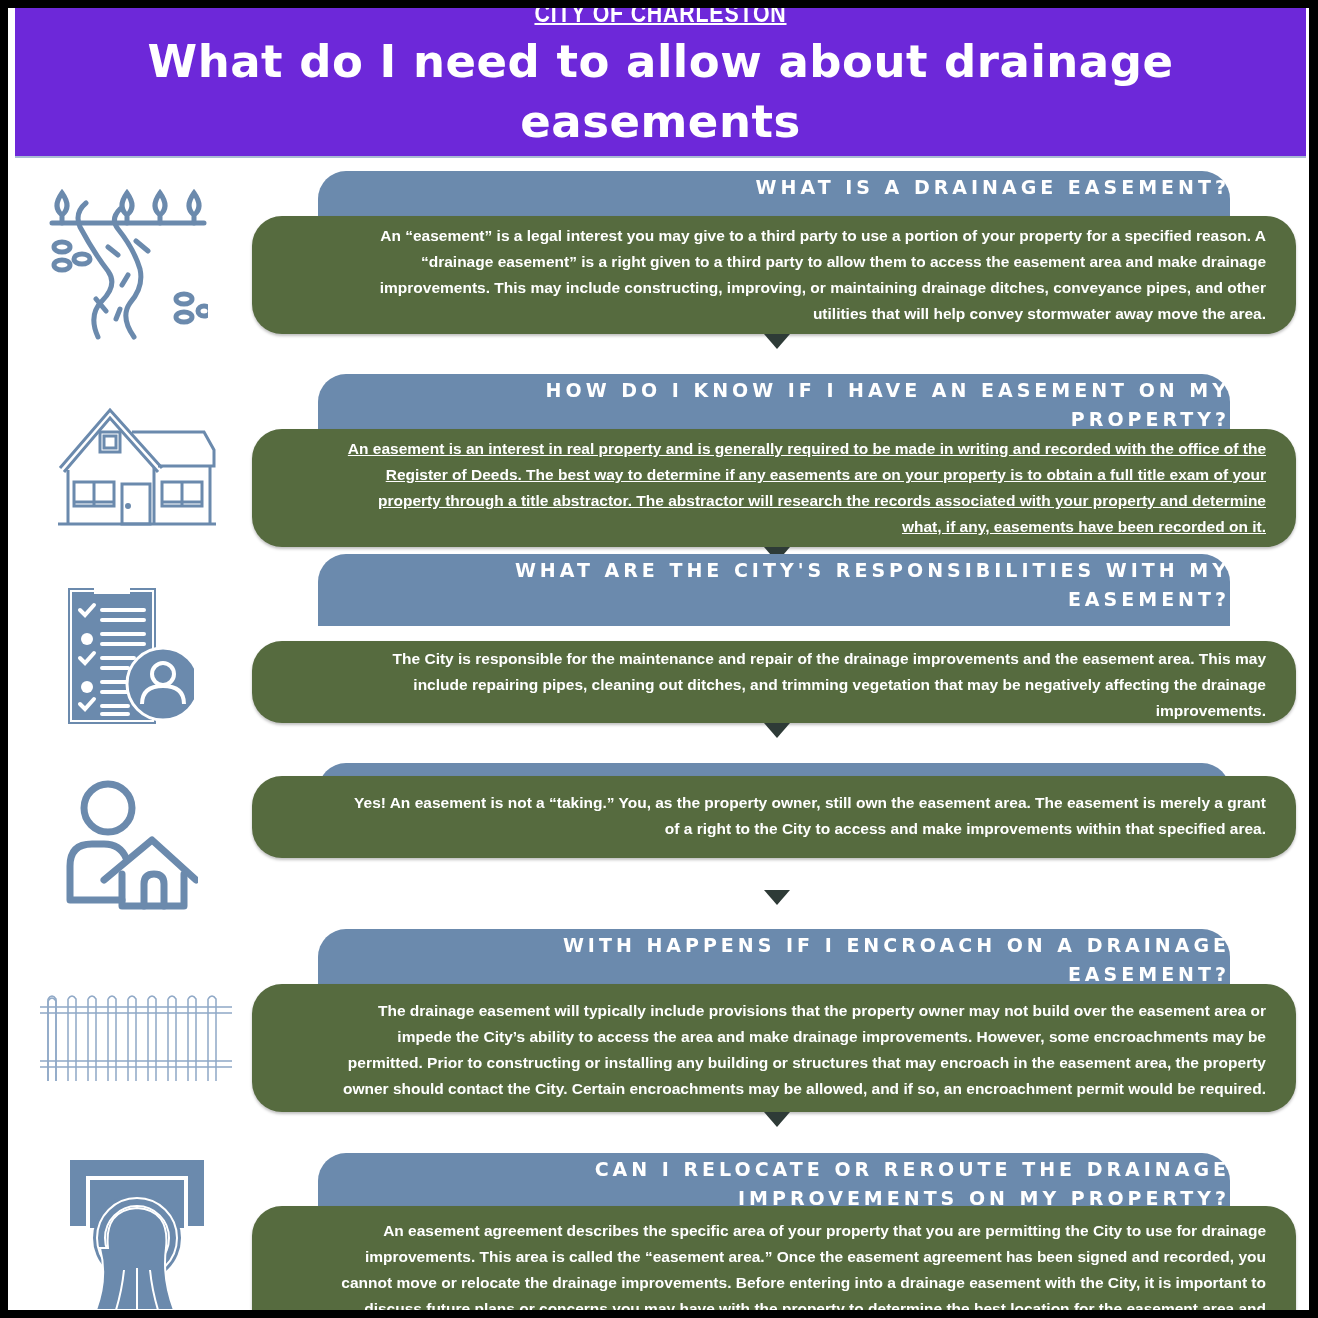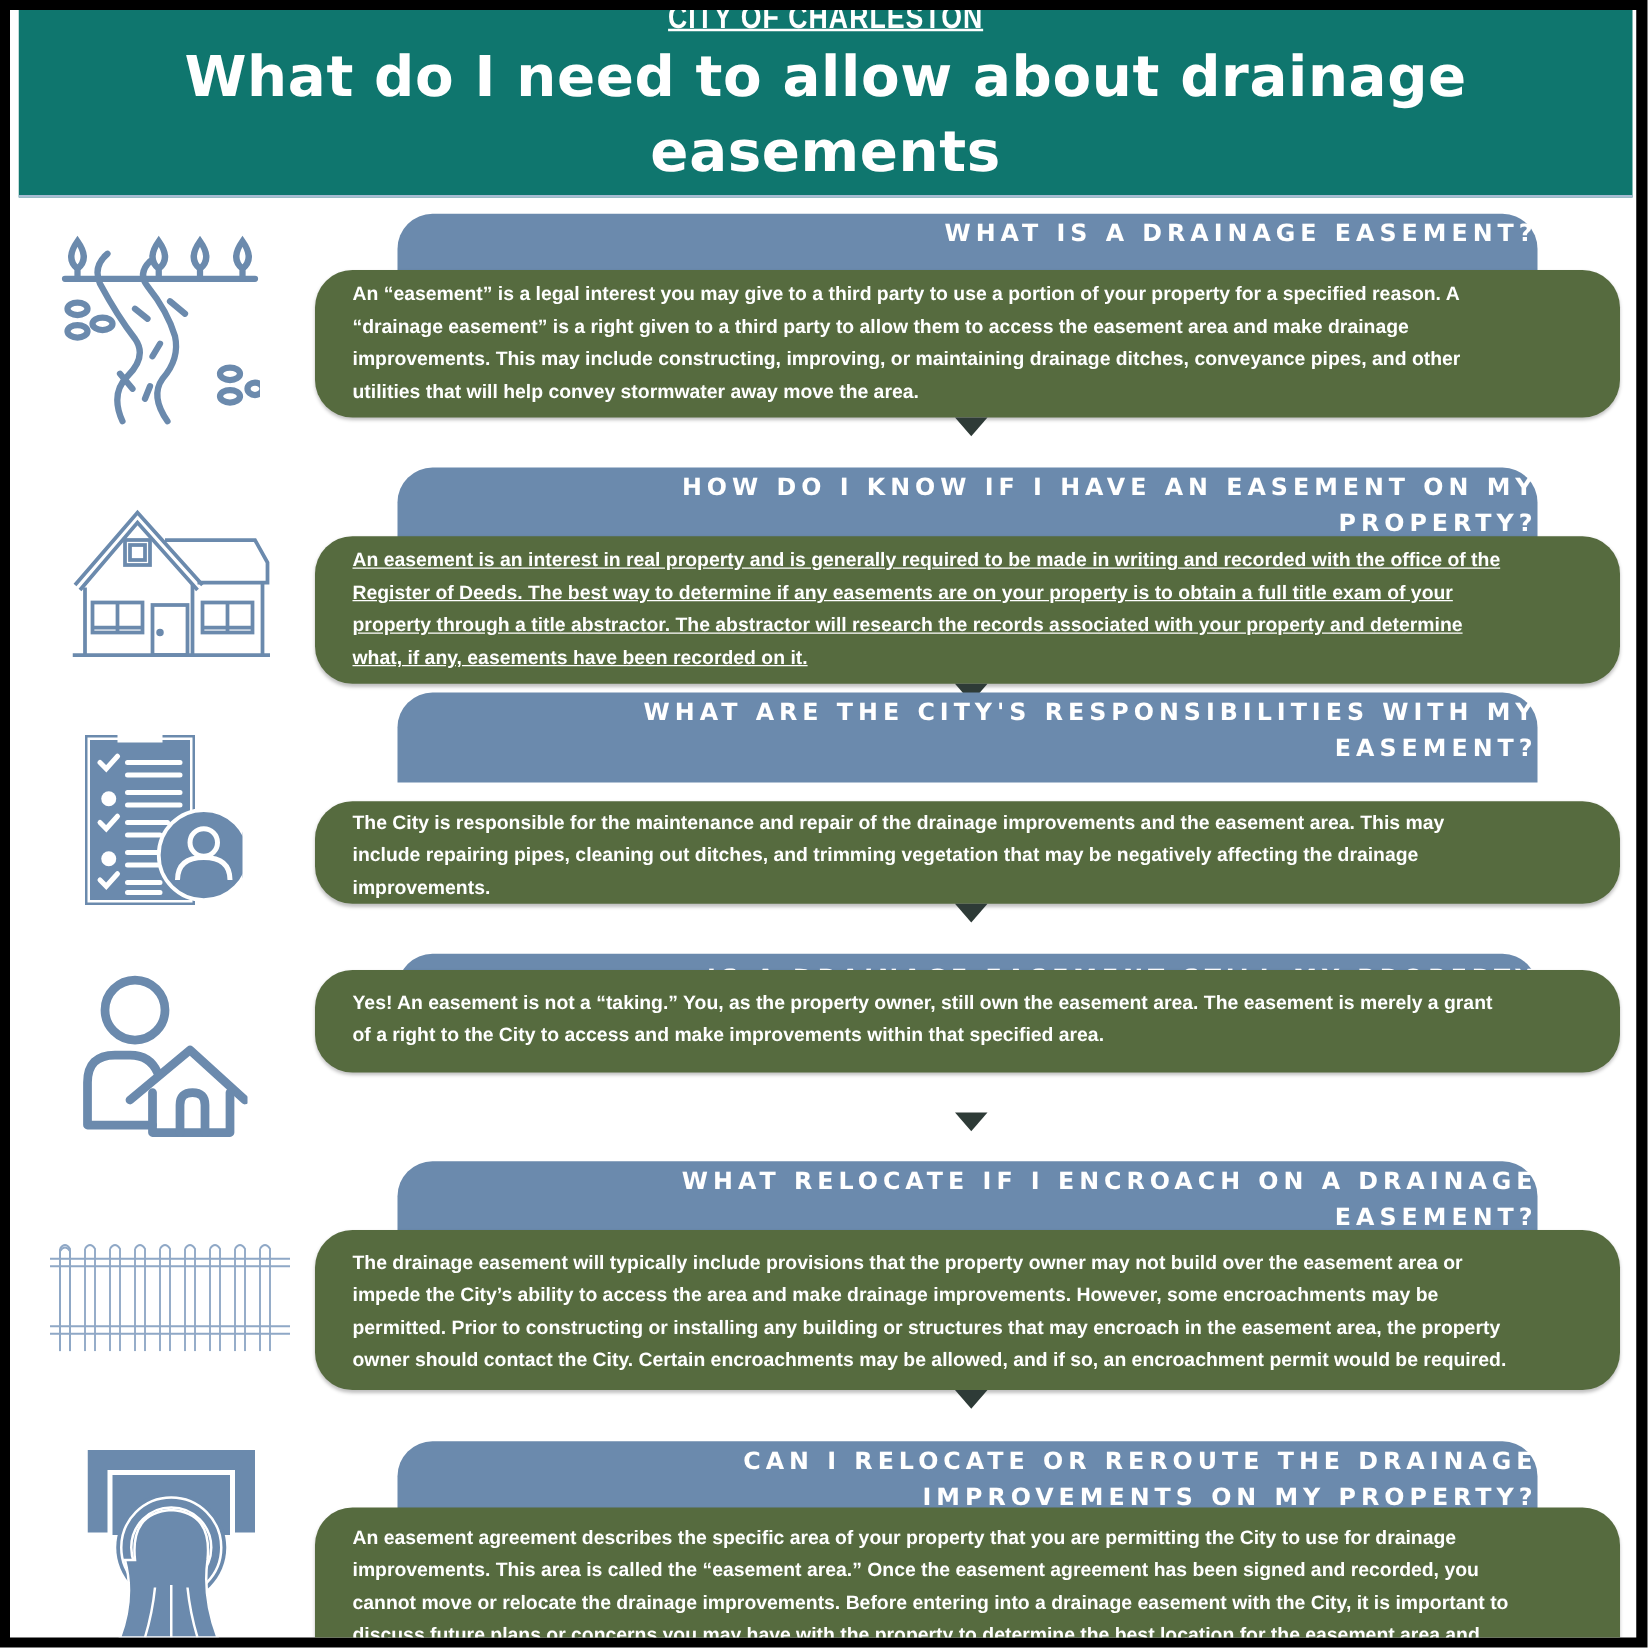--- a/index.html
+++ b/index.html
@@ -8,21 +8,21 @@
     background: #000;
     position: relative;
     font-family: "Liberation Sans", sans-serif;
   }
   .page {
     position: absolute; left: 8px; top: 8px; width: 1301px; height: 1302px;
     background: #ffffff; overflow: hidden;
   }
   .header {
     position: absolute; left: 7px; top: 0; width: 1291px; height: 148px;
-    background: #0f766e;
+    background: #6d28d9;
     border-bottom: 2px solid #a9bcd3;
     text-align: center; color: #fff;
   }
   .org {
     position: absolute; left: 0; right: 0; top: -10px;
     font-family: "Liberation Sans", sans-serif;
     font-size: 26px; font-weight: bold; letter-spacing: 1px;
     text-decoration: underline; text-decoration-thickness: 2px;
     transform: scaleX(0.82);
   }
@@ -38,21 +38,21 @@
     position: absolute; left: 310px; width: 912px;
     background: #6b8aad; border-radius: 28px 28px 0 0;
     color: #ffffff; text-align: right;
     font-family: "DejaVu Sans", sans-serif; font-weight: bold;
     font-size: 19px; letter-spacing: 4px; line-height: 29px;
     padding-top: 2px;
   }
   .answer {
     position: absolute; left: 244px; width: 1044px;
     background: #566b3f; border-radius: 30px;
-    color: #fff; text-align: left;
+    color: #fff; text-align: right;
     font-family: "Liberation Sans", sans-serif; font-weight: bold;
     font-size: 15.5px; line-height: 26px;
     box-sizing: border-box; padding: 7px 30px 0 30px;
     box-shadow: 0 2px 3px rgba(0,0,0,0.25);
   }
   .pointer {
     position: absolute; left: 756px; width: 0; height: 0;
     border-left: 13px solid transparent; border-right: 13px solid transparent;
     border-top: 15px solid #2e3b37;
   }
@@ -189,21 +189,21 @@
       <path d="M48 6 q4 -6 8 0 V88 M48 6 V88"></path>
       <path d="M68 6 q4 -6 8 0 V88 M68 6 V88"></path>
       <path d="M88 6 q4 -6 8 0 V88 M88 6 V88"></path>
       <path d="M108 6 q4 -6 8 0 V88 M108 6 V88"></path>
       <path d="M128 6 q4 -6 8 0 V88 M128 6 V88"></path>
       <path d="M148 6 q4 -6 8 0 V88 M148 6 V88"></path>
       <path d="M168 6 q4 -6 8 0 V88 M168 6 V88"></path>
     </svg>
   </div>
   <div class="qtab" style="top:921px;height:70px;">
-    <div>WHAT RELOCATE IF I ENCROACH ON A DRAINAGE</div>
+    <div>WITH HAPPENS IF I ENCROACH ON A DRAINAGE</div>
     <div>EASEMENT?</div>
   </div>
   <div class="answer" style="top:976px;height:128px;padding-top:14px;">
     <div>The drainage easement will typically include provisions that the property owner may not build over the easement area or</div>
     <div>impede the City’s ability to access the area and make drainage improvements. However, some encroachments may be</div>
     <div>permitted. Prior to constructing or installing any building or structures that may encroach in the easement area, the property</div>
     <div>owner should contact the City. Certain encroachments may be allowed, and if so, an encroachment permit would be required.</div>
   </div>
   <div class="pointer" style="top:1104px;"></div>
 

